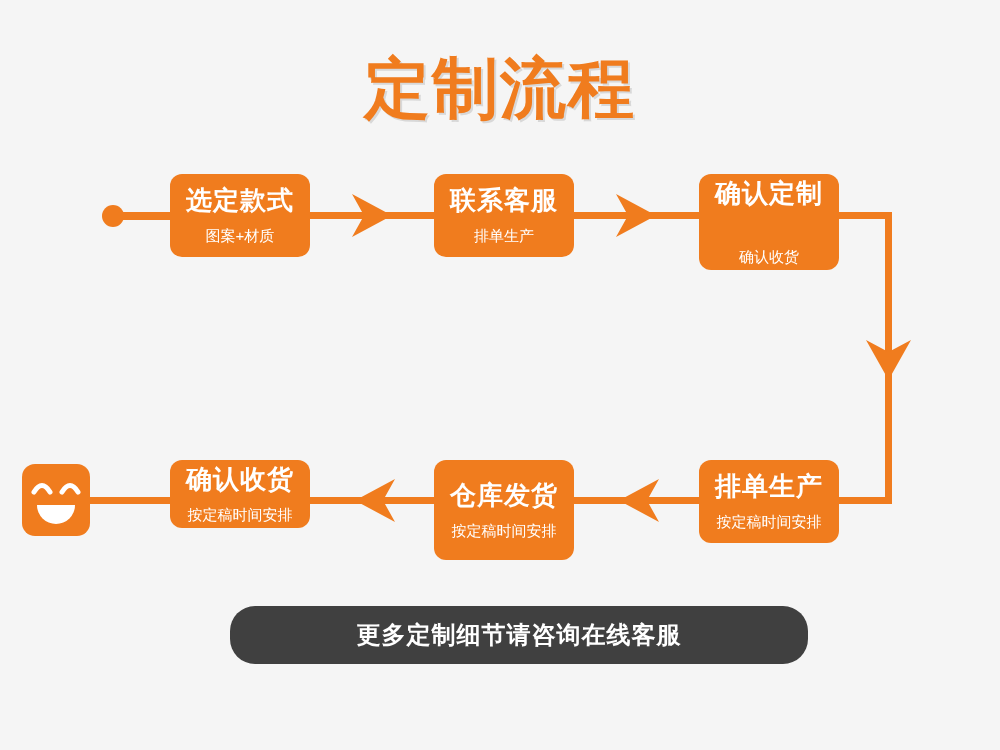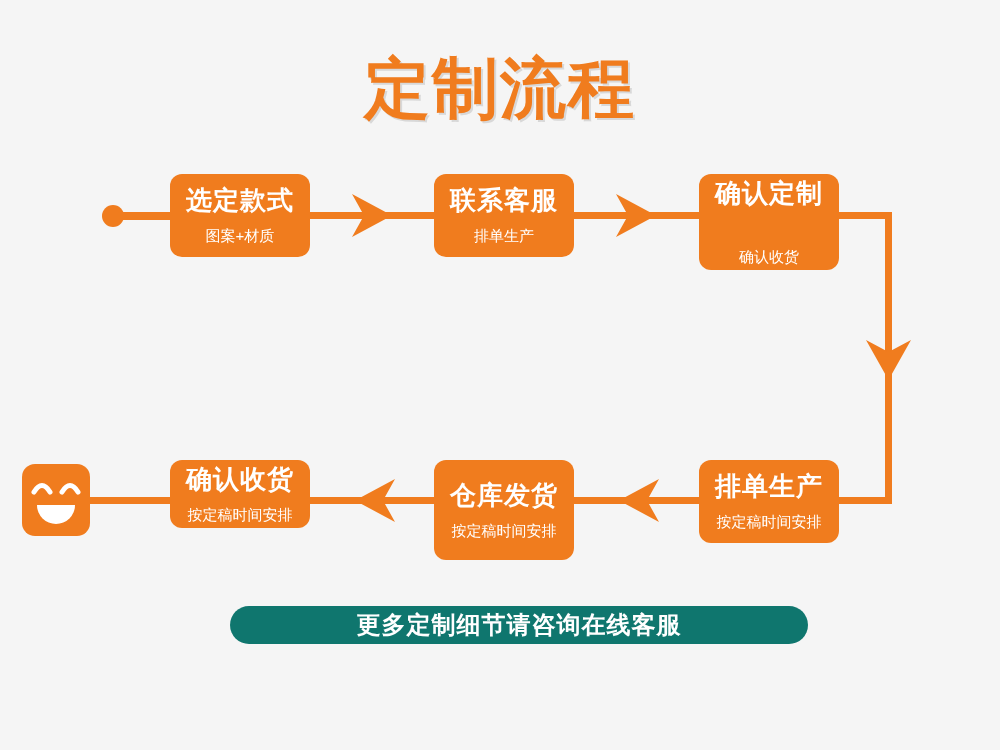--- a/index.html
+++ b/index.html
@@ -82,22 +82,22 @@
     height: 72px;
     z-index: 6;
   }
 
   
   #cta-button {
     position: absolute;
     left: 230px;
     top: 606px;
     width: 578px;
-    height: 38px;
-    background: #0f766e;
+    height: 58px;
+    background: #404040;
     border-radius: 25px;
     display: flex;
     align-items: center;
     justify-content: center;
     color: #ffffff;
     font-size: 24px;
     font-weight: bold;
     letter-spacing: 1px;
     white-space: nowrap;
     z-index: 5;

